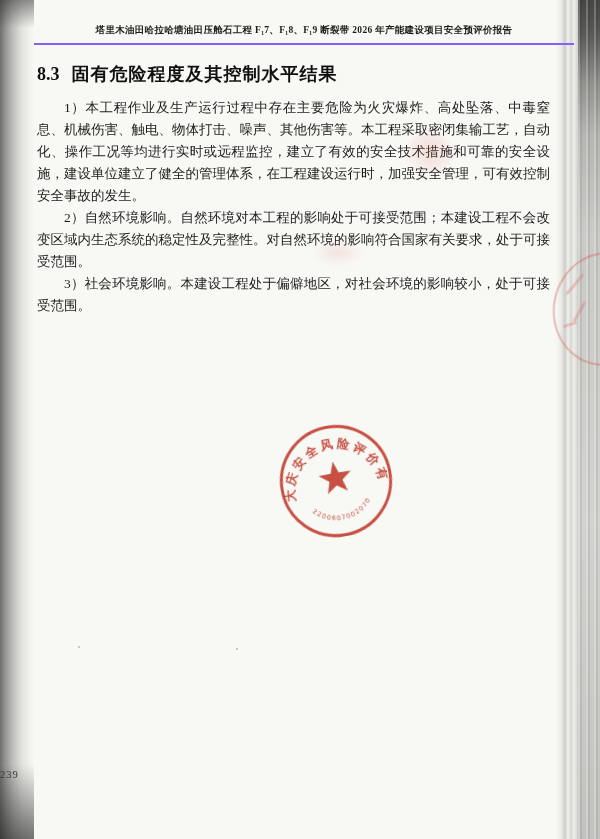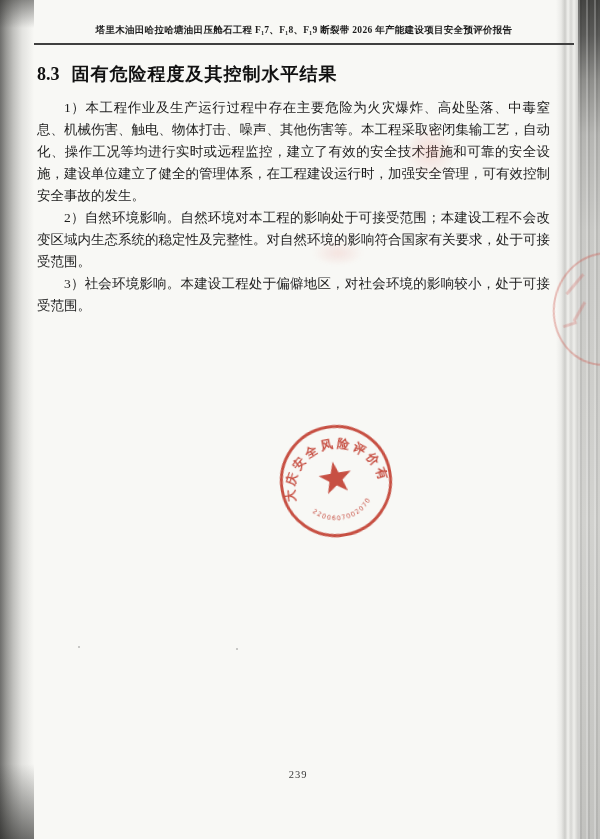--- a/index.html
+++ b/index.html
@@ -20,34 +20,34 @@
   .edge-right-fold{position:absolute;left:556px;top:0;bottom:0;width:22px;
     background:linear-gradient(90deg,rgba(0,0,0,0) 0,#ebebe8 5px,#cdcdca 9px,#f1f1ee 12px,#d6d6d3 15px,#efefec 18px,#cfcfcc 22px);}
   .edge-right-outer{position:absolute;left:578px;top:0;bottom:0;width:22px;
     background:
       repeating-linear-gradient(90deg,rgba(255,255,255,.22) 0 2px,rgba(0,0,0,.07) 2px 4px,rgba(0,0,0,0) 4px 8px),
       linear-gradient(180deg,#454543 0,#5a5a58 35px,#8e8e8b 80px,#b5b5b2 135px,#c9c9c6 230px,#d2d2cf 520px,#c2c2bf 100%);}
 
   
   .running-header{position:absolute;top:24px;left:34px;width:540px;
     text-align:center;font-weight:bold;font-size:9.5px;color:#1c1c1c;
-    letter-spacing:.3px;padding-bottom:6px;border-bottom:2px solid #404040;}
+    letter-spacing:.3px;padding-bottom:6px;border-bottom:2px solid #8b5cf6;}
 
   
   .content{position:absolute;top:58px;left:37px;width:513px;color:#1d1d1d;}
   h2{font-size:18px;font-weight:bold;color:#111;margin:0;letter-spacing:1px;}
   h2.h83{margin:4px 0 11px 0;}
   h2.h84{margin:15px 0 12px 0;}
   h2 .secnum{margin-right:12px;letter-spacing:0;}
   p.body{margin:0;font-size:13.5px;line-height:22px;text-align:justify;
     text-indent:2em;letter-spacing:0;color:#1d1d1d;}
 
   
-  .pageno{position:absolute;top:769px;left:0;width:560px;text-align:center;
-    font-size:10.5px;color:#3a3a3a;letter-spacing:1px;padding-left:18px;}
+  .pageno{position:absolute;top:769px;left:0;width:560px;text-align:left;
+    font-size:10.5px;color:#3a3a3a;letter-spacing:1px;}
 
   
   .stamp{position:absolute;left:277px;top:422px;width:118px;height:118px;
     transform:rotate(-10deg);mix-blend-mode:multiply;opacity:.88;filter:blur(.4px);}
 
   
   .edge-stamp{position:absolute;left:553px;top:252px;width:100px;height:110px;
     border:2px solid rgba(205,90,80,.38);border-radius:50%;
     filter:blur(.7px);transform:rotate(12deg);}
   .edge-stamp .m1,.edge-stamp .m2,.edge-stamp .m3{position:absolute;background:rgba(210,100,92,.3);}

